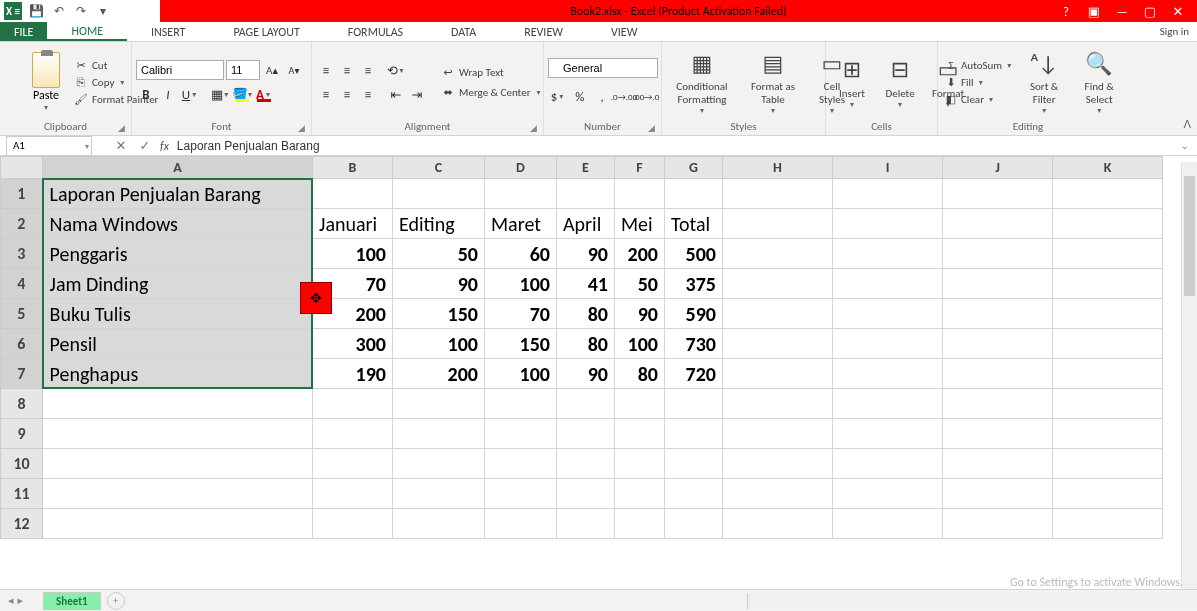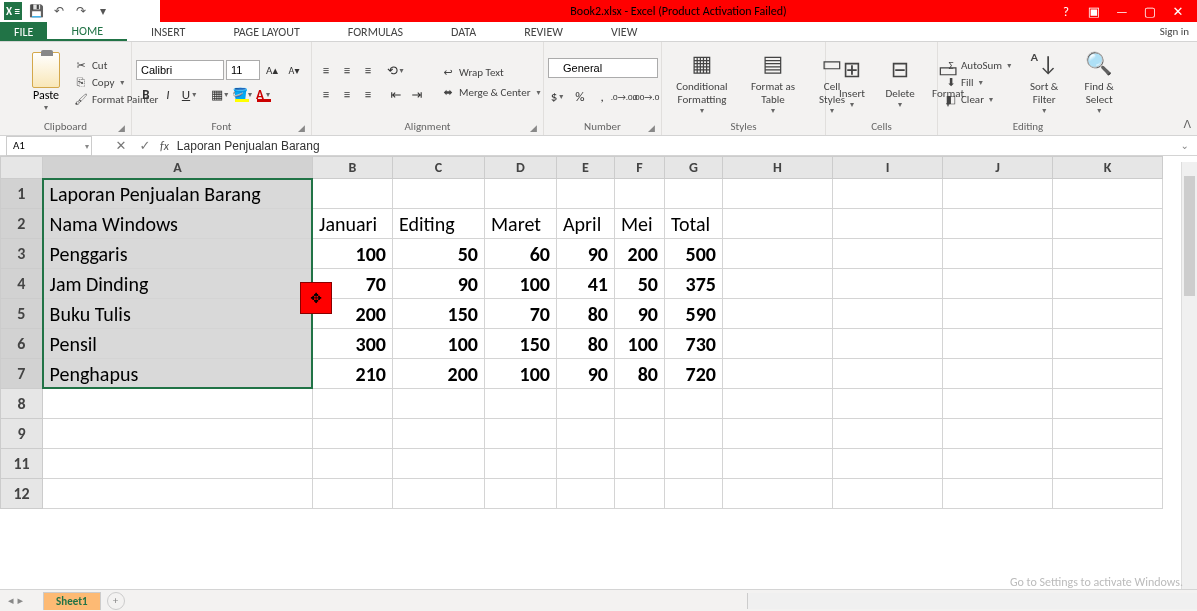--- a/index.html
+++ b/index.html
@@ -84,21 +84,21 @@
   td.cell { border: 1px solid #d4d4d4; font-family: Calibri, sans-serif; font-size: 20px; padding: 2px 6px; color: #000; height: 30px; white-space: nowrap; overflow: hidden; }
   td.cell.num { text-align: right; font-weight: bold; }
   td.seltd { background: #d9d9d9; }
   .sel-overlay { position: absolute; border: 2px solid #217346; pointer-events: none; }
   .move-cursor-box { position: absolute; width: 32px; height: 32px; background: #f00; border: 1px solid #800; display: flex; align-items: center; justify-content: center; }
   .move-cursor-box span { font-size: 14px; color: #000; }
   
   
   .sheet-bar { position: absolute; bottom: 0; left: 0; right: 0; height: 22px; border-top: 1px solid #d4d4d4; background: #f3f2f1; display: flex; align-items: center; font-size: 11px; }
   .sheet-nav { display: flex; gap: 4px; margin-left: 8px; color: #888; }
-  .sheet-tab { background: #fdba74; border: 1px solid #ccc; border-bottom: none; padding: 2px 12px; margin-left: 20px; font-weight: bold; color: #217346; cursor: pointer; }
+  .sheet-tab { background: #86efac; border: 1px solid #ccc; border-bottom: none; padding: 2px 12px; margin-left: 20px; font-weight: bold; color: #217346; cursor: pointer; }
   .sheet-add { margin-left: 6px; width: 18px; height: 18px; border: 1px solid #ccc; border-radius: 50%; display: flex; align-items: center; justify-content: center; color: #888; cursor: pointer; }
   .hscroll { margin-left: auto; width: 450px; height: 16px; background: #f0f0f0; position: relative; border-left: 1px solid #ccc; }
   
   
   .watermark { position: absolute; right: 14px; bottom: 22px; text-align: right; color: #bbb; pointer-events: none; }
   .watermark .t1 { font-size: 20px; }
   .watermark .t2 { font-size: 12px; }
   
   .vscroll { position: absolute; right: 0; top: 162px; bottom: 22px; width: 16px; background: #f0f0f0; border-left: 1px solid #ddd; }
   .vscroll-thumb { position: absolute; top: 14px; left: 2px; right: 2px; height: 120px; background: #cdcdcd; }
@@ -438,21 +438,21 @@
           <td class="cell num">100</td>
           <td class="cell num">730</td>
           <td class="cell"></td>
           <td class="cell"></td>
           <td class="cell"></td>
           <td class="cell"></td>
         </tr>
         <tr>
           <th class="rowhdr sel">7</th>
           <td class="cell seltd">Penghapus</td>
-          <td class="cell num">210</td>
+          <td class="cell num">190</td>
           <td class="cell num">200</td>
           <td class="cell num">100</td>
           <td class="cell num">90</td>
           <td class="cell num">80</td>
           <td class="cell num">720</td>
           <td class="cell"></td>
           <td class="cell"></td>
           <td class="cell"></td>
           <td class="cell"></td>
         </tr>
@@ -478,20 +478,34 @@
           <td class="cell"></td>
           <td class="cell"></td>
           <td class="cell"></td>
           <td class="cell"></td>
           <td class="cell"></td>
           <td class="cell"></td>
           <td class="cell"></td>
           <td class="cell"></td>
         </tr>
         <tr>
+          <th class="rowhdr">10</th>
+          <td class="cell"></td>
+          <td class="cell"></td>
+          <td class="cell"></td>
+          <td class="cell"></td>
+          <td class="cell"></td>
+          <td class="cell"></td>
+          <td class="cell"></td>
+          <td class="cell"></td>
+          <td class="cell"></td>
+          <td class="cell"></td>
+          <td class="cell"></td>
+        </tr>
+        <tr>
           <th class="rowhdr">11</th>
           <td class="cell"></td>
           <td class="cell"></td>
           <td class="cell"></td>
           <td class="cell"></td>
           <td class="cell"></td>
           <td class="cell"></td>
           <td class="cell"></td>
           <td class="cell"></td>
           <td class="cell"></td>

